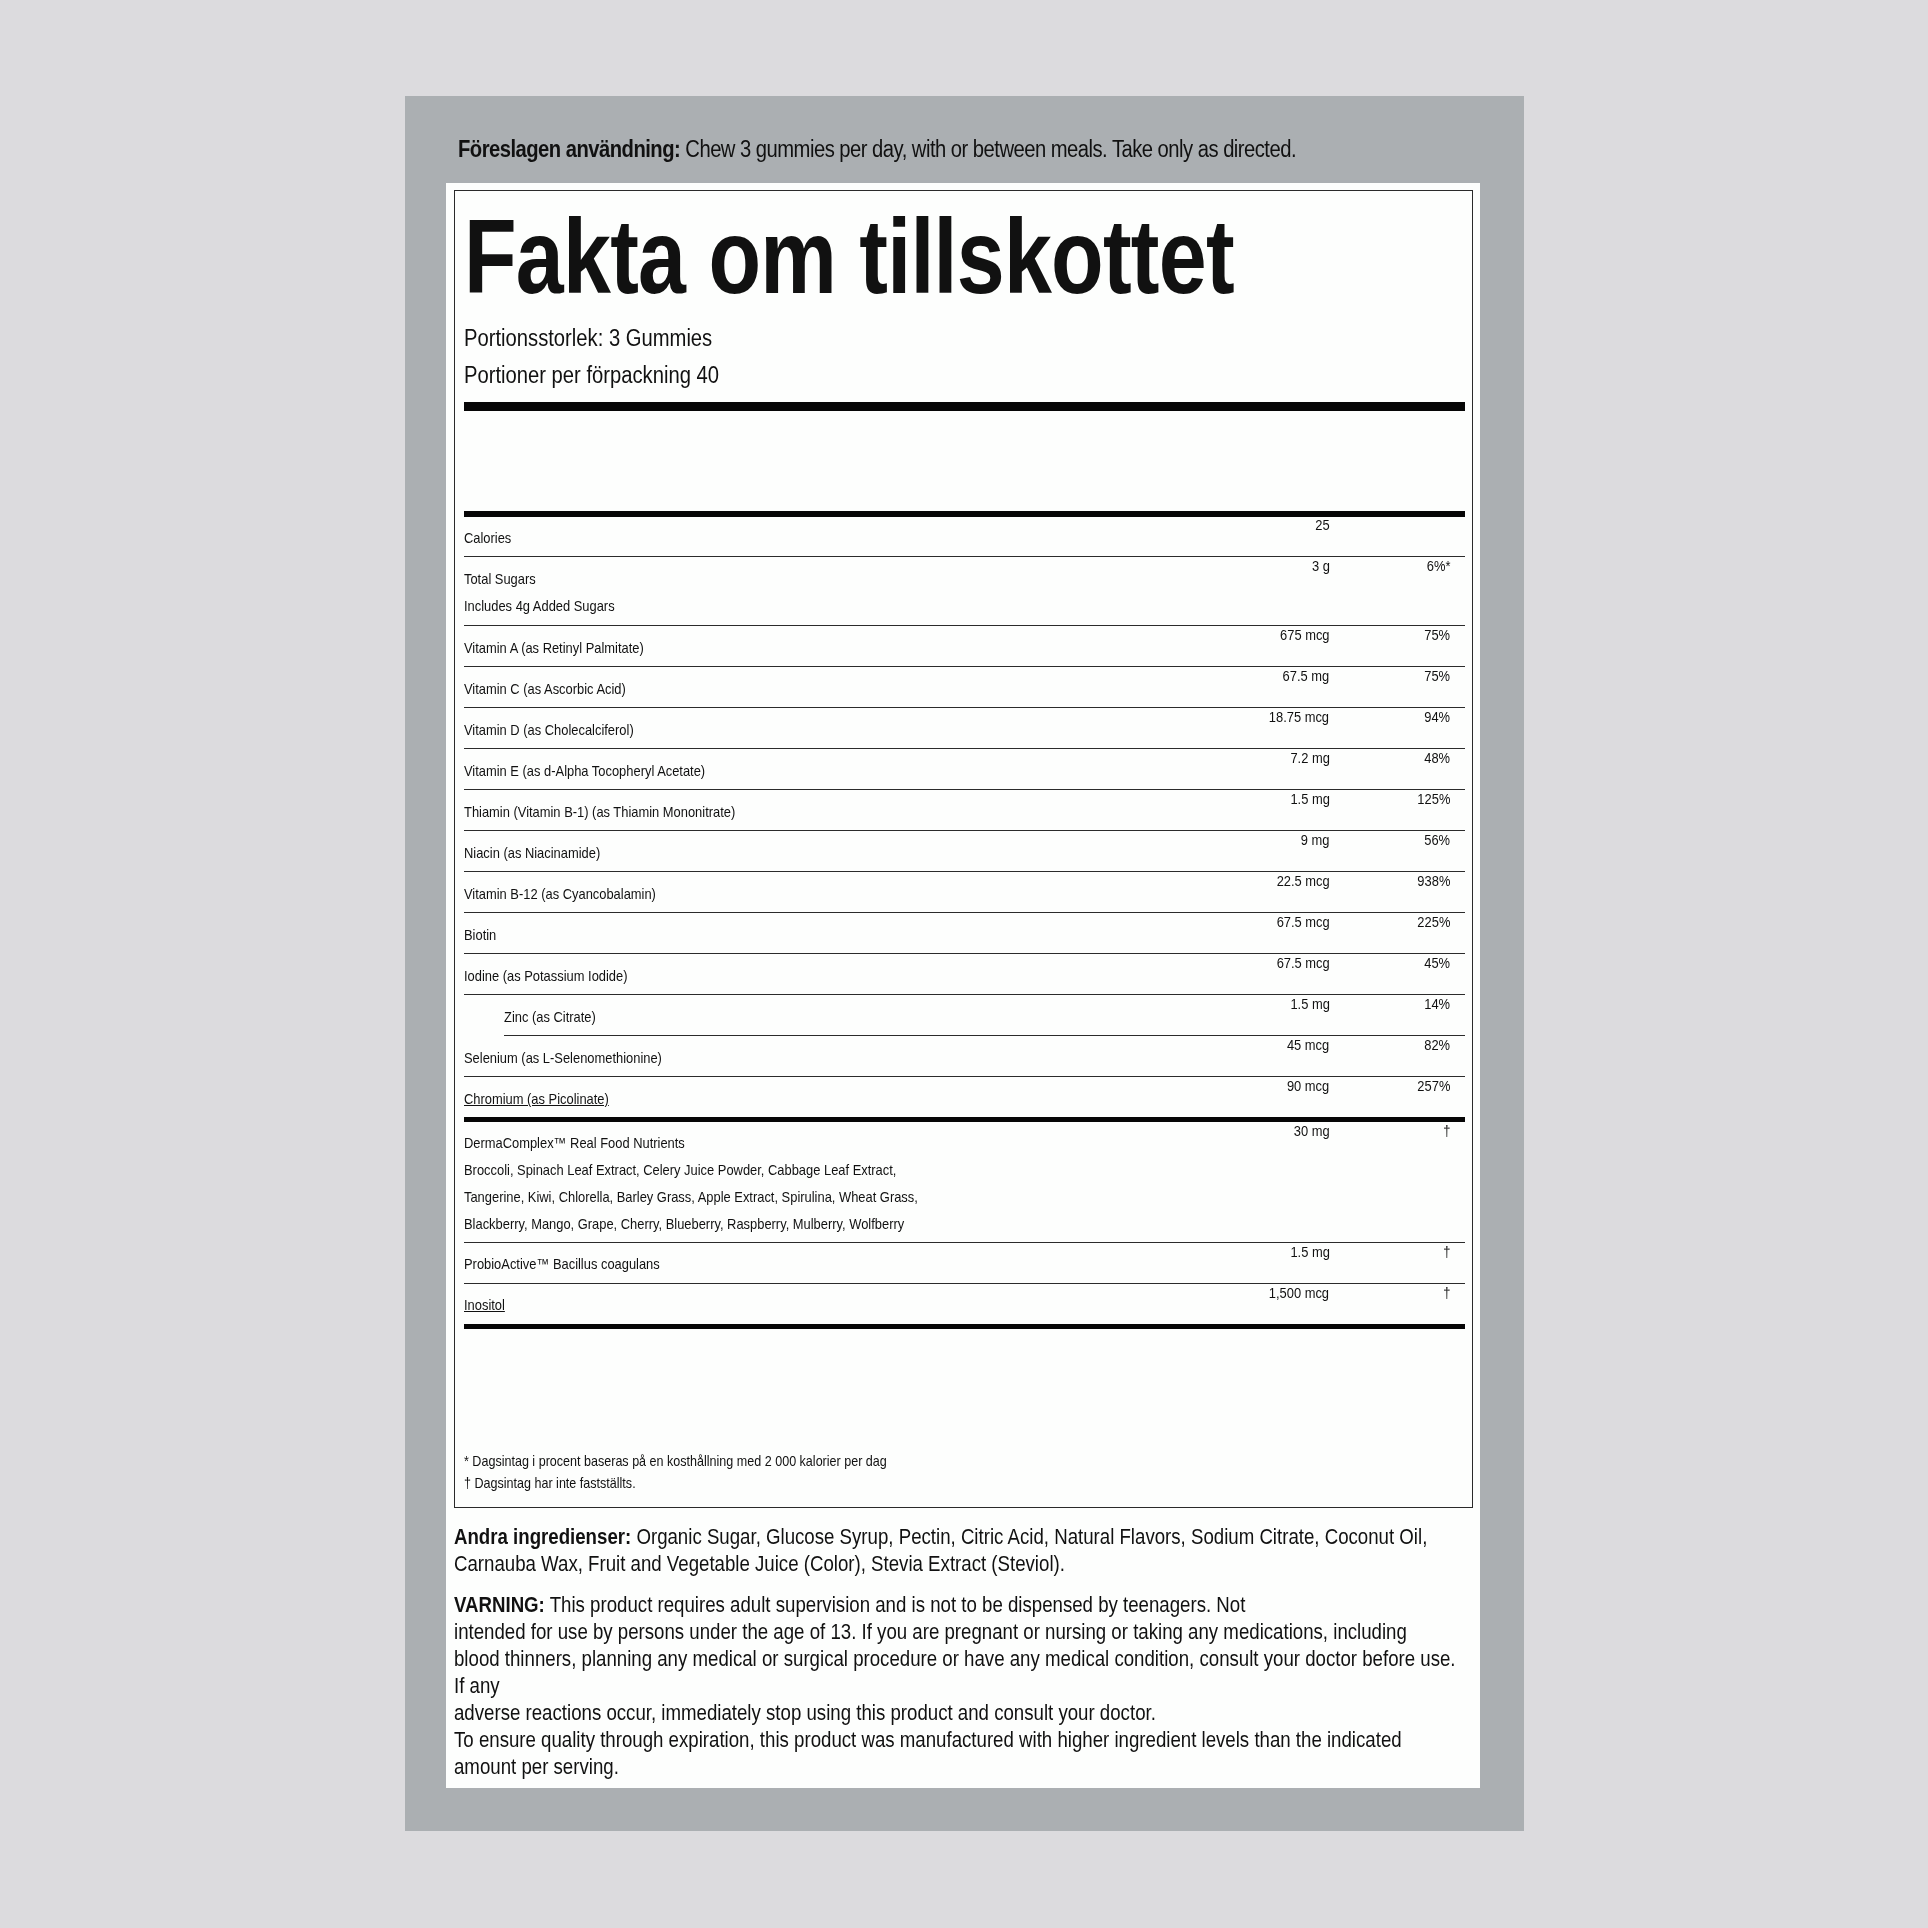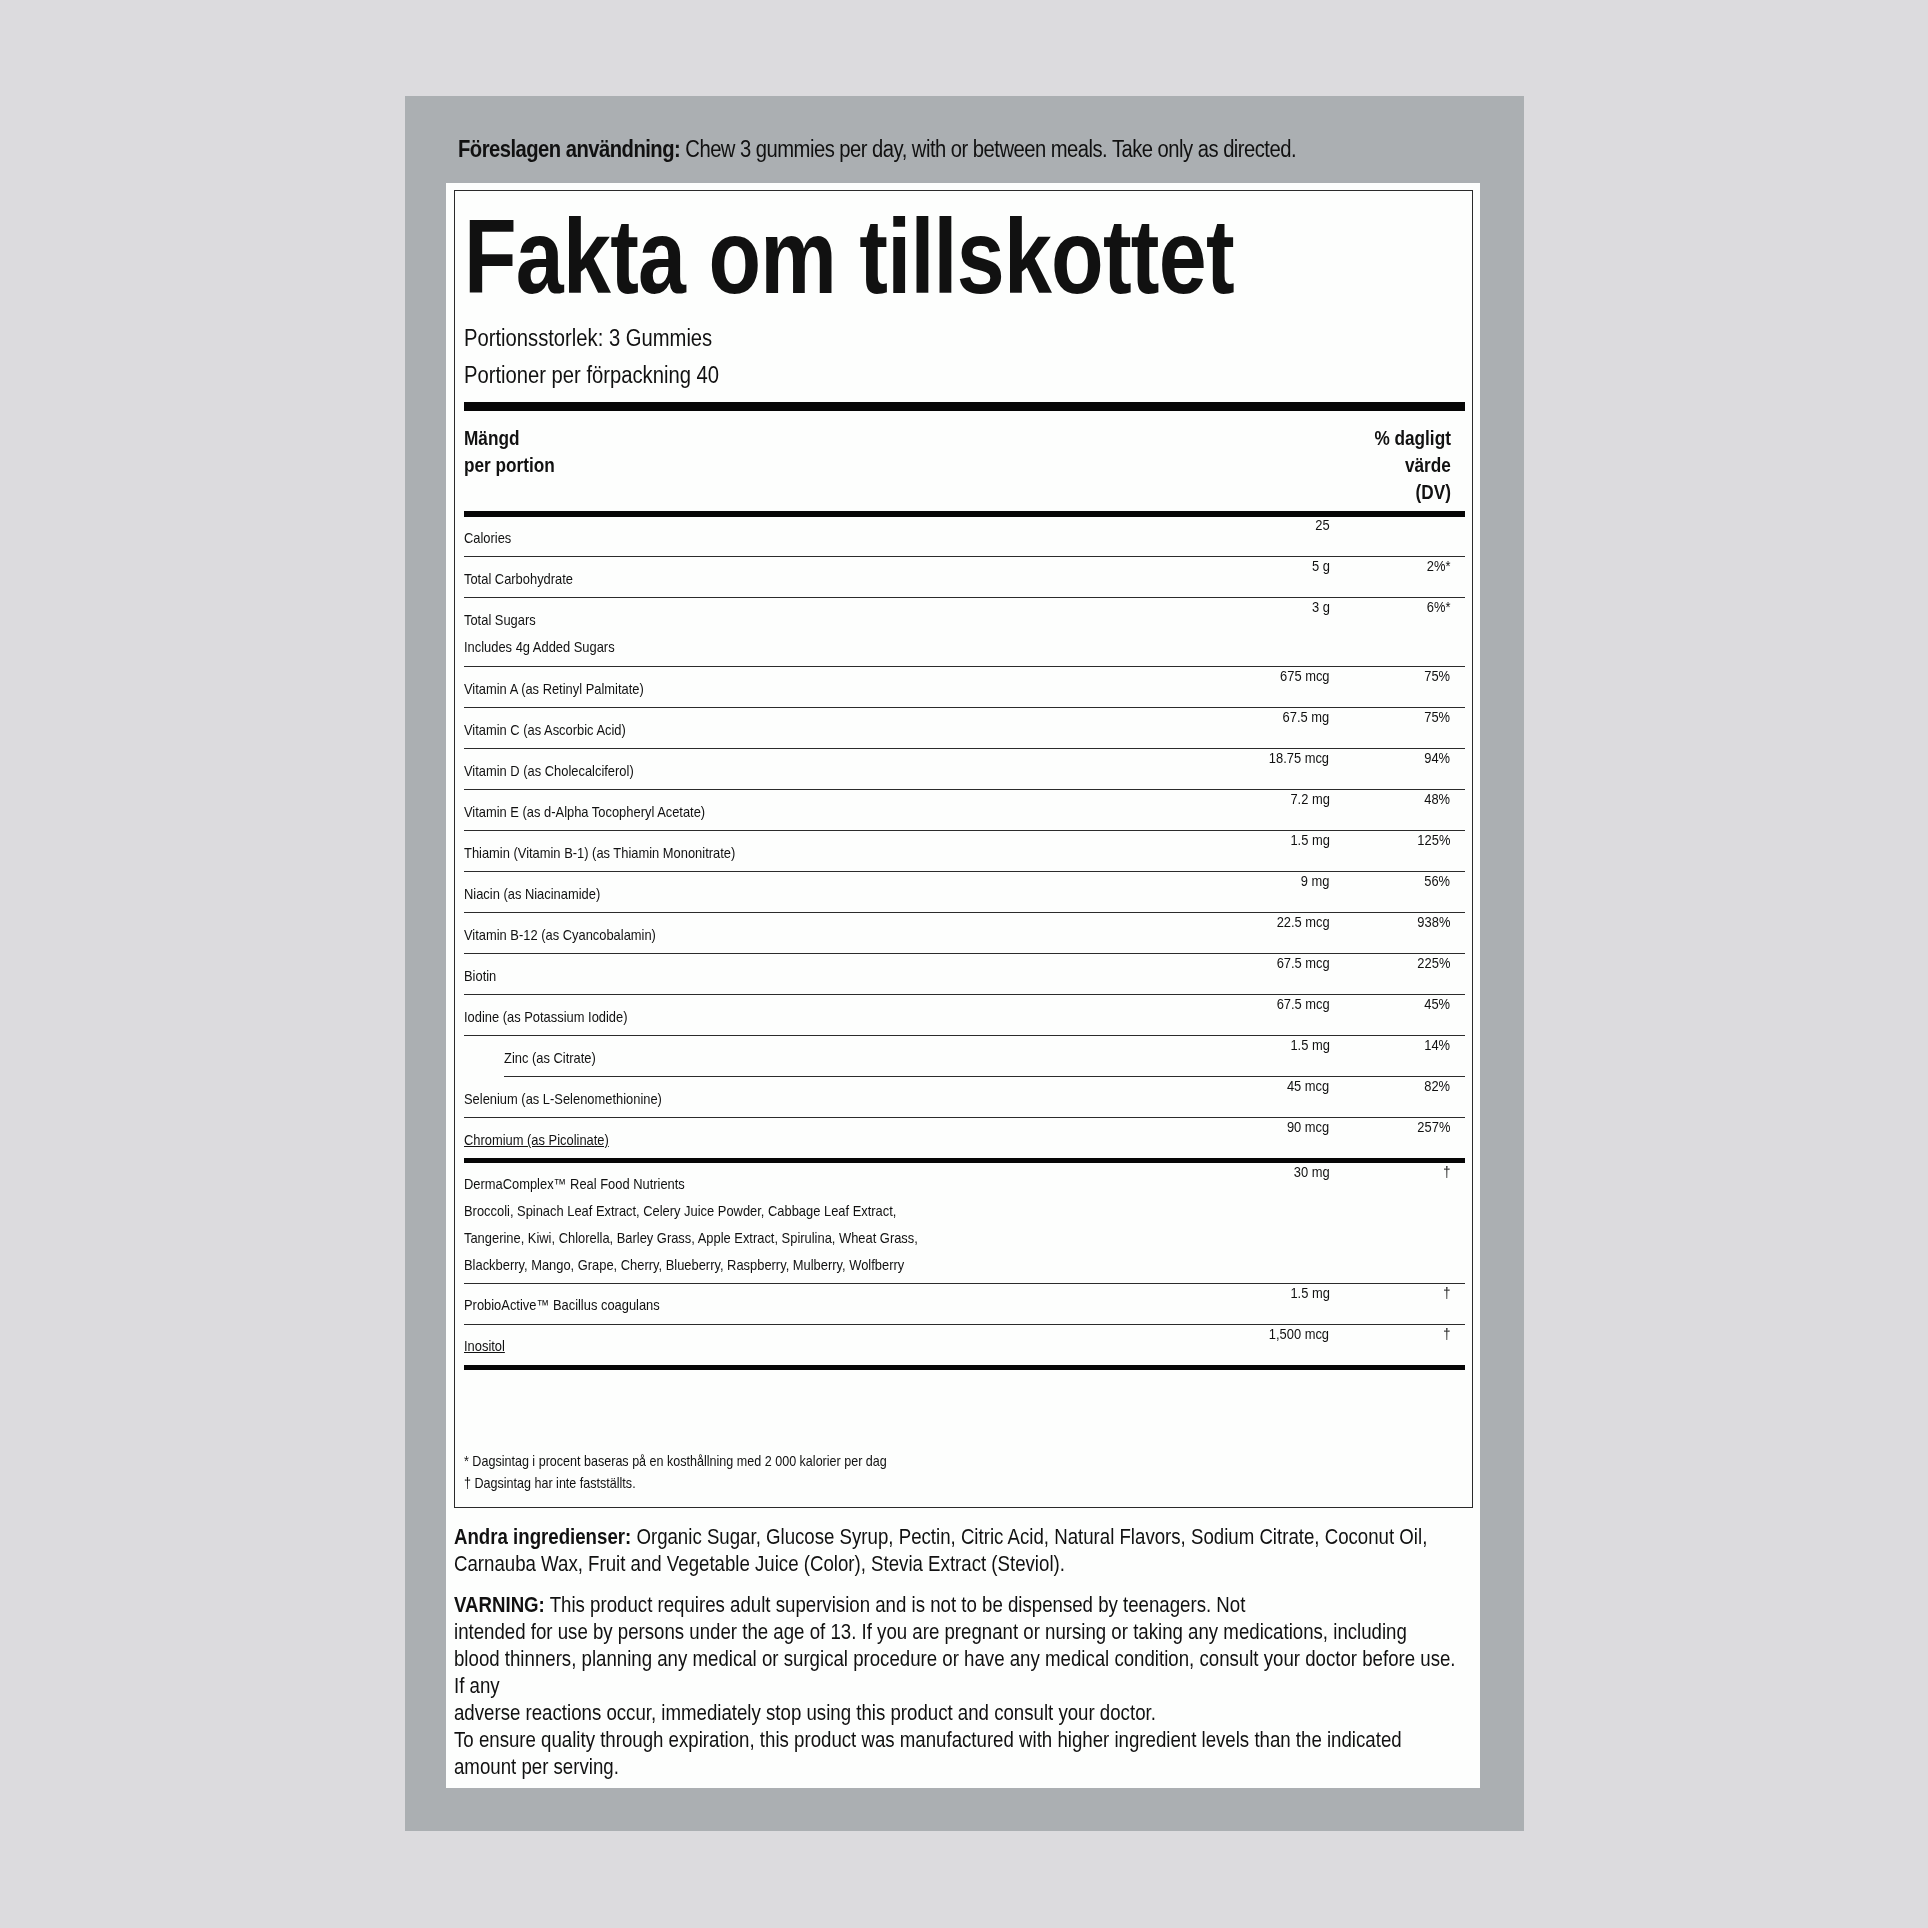--- a/index.html
+++ b/index.html
@@ -85,44 +85,28 @@
 <div class="card"></div>
 
 <div class="facts">
   <div class="facts-inner">
     <div class="title">Fakta om tillskottet</div>
     <div class="serving s1">Portionsstorlek: 3 Gummies</div>
     <div class="serving s2">Portioner per förpackning 40</div>
 
     <div class="bar-thick" style="top:211px;"></div>
 
-    <div class="hdr">
-      <div class="l">
-        <div>Mängd</div>
-        <div>per portion</div>
-      </div>
-      <div class="r">
-        <div>% dagligt</div>
-        <div>värde</div>
-        <div>(DV)</div>
-      </div>
-    </div>
 
     <div class="bar-thick" style="top:320px; height:5.6px;"></div>
 
     <div class="rows">
       <div class="row" style="height:40px;">
         <span class="name">Calories</span>
         <span class="amt">25</span>
         <span class="dv"></span>
-      </div>
-      <div class="row" style="height:40px;">
-        <span class="name">Total Carbohydrate</span>
-        <span class="amt">5 g</span>
-        <span class="dv">2%*</span>
       </div>
       <div class="row" style="height:68px;">
         <span class="name">
           <div>Total Sugars</div>
           <div>Includes 4g Added Sugars</div>
         </span>
         <span class="amt">3 g</span>
         <span class="dv">6%*</span>
       </div>
       <div class="row" style="height:40px;">

